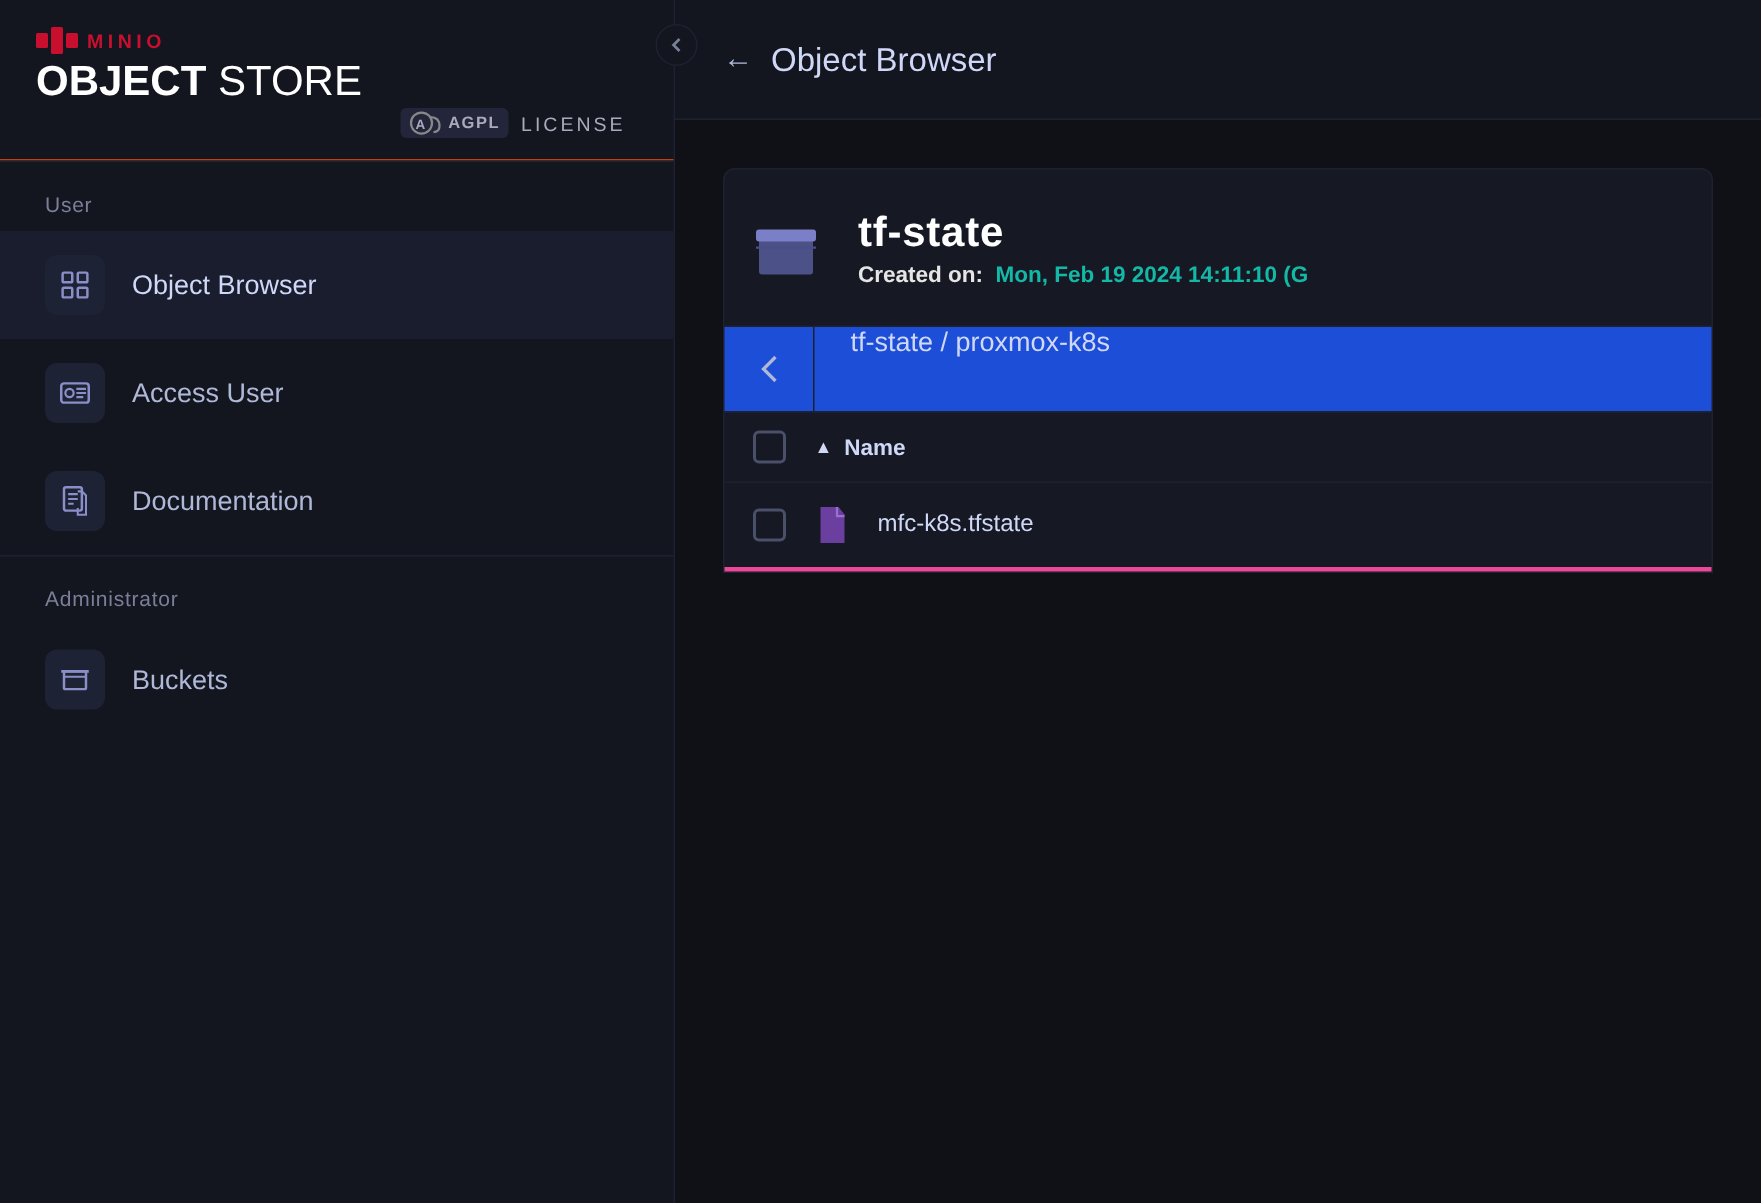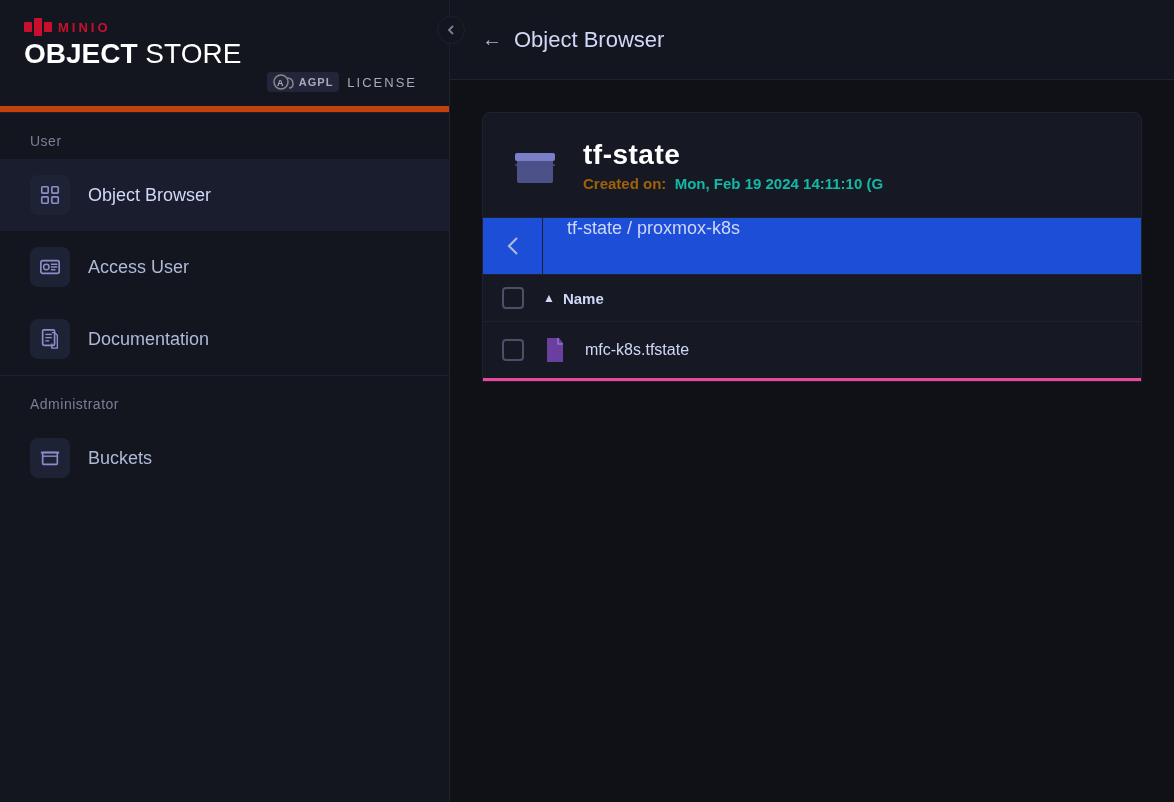--- a/index.html
+++ b/index.html
@@ -19,21 +19,21 @@
       background: #13161f;
       height: 100%;
       display: flex;
       flex-direction: column;
       border-right: 1px solid #1e2130;
       position: relative;
     }
 
     .logo-area {
       padding: 18px 24px 14px 24px;
-      border-bottom: 6px solid #c2410c;
+      border-bottom: 1px solid #c2410c;
     }
 
     .minio-logo {
       display: flex;
       align-items: center;
       gap: 6px;
       margin-bottom: 4px;
     }
 
     .minio-text {
@@ -206,21 +206,21 @@
       flex: 1;
       padding: 32px 32px;
       overflow-y: auto;
     }
 
     
     .bucket-header {
       background: #161923;
       border: 1px solid #1e2130;
       border-radius: 8px 8px 0 0;
-      padding: 24px 24px;
+      padding: 24px 13px;
       display: flex;
       align-items: center;
       gap: 20px;
     }
 
     .bucket-icon {
       width: 56px;
       height: 56px;
       display: flex;
       align-items: center;
@@ -240,21 +240,21 @@
       letter-spacing: 0.5px;
     }
 
     .bucket-info .created-on {
       font-size: 15px;
       color: #7a7f9a;
       margin-top: 4px;
     }
 
     .bucket-info .created-on span {
-      color: #a16207;
+      color: #e5e5e5;
       font-weight: 600;
     }
 
     
     .path-bar {
       background: #1d4ed8;
       border: 1px solid #1e2130;
       border-top: none;
       display: flex;
     }

